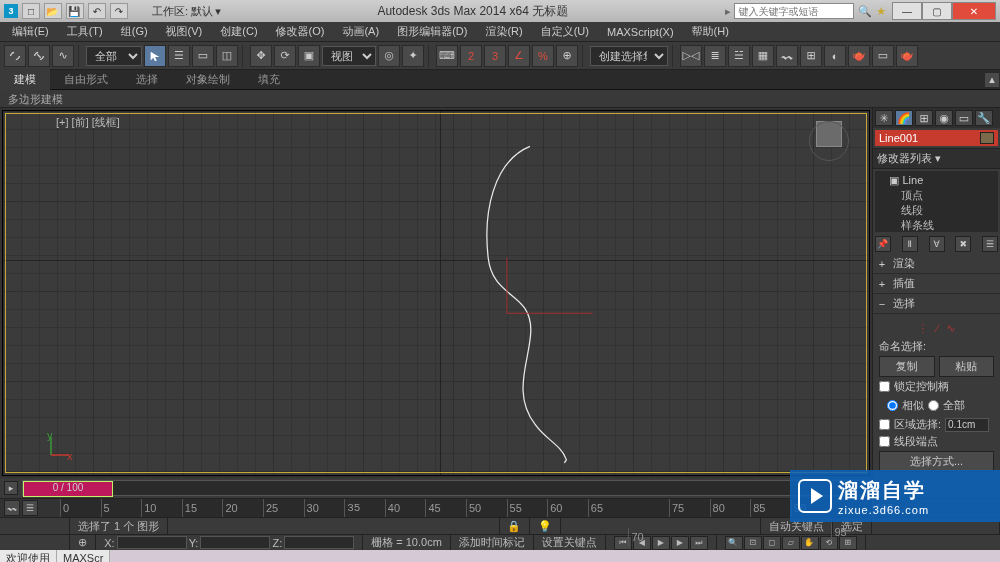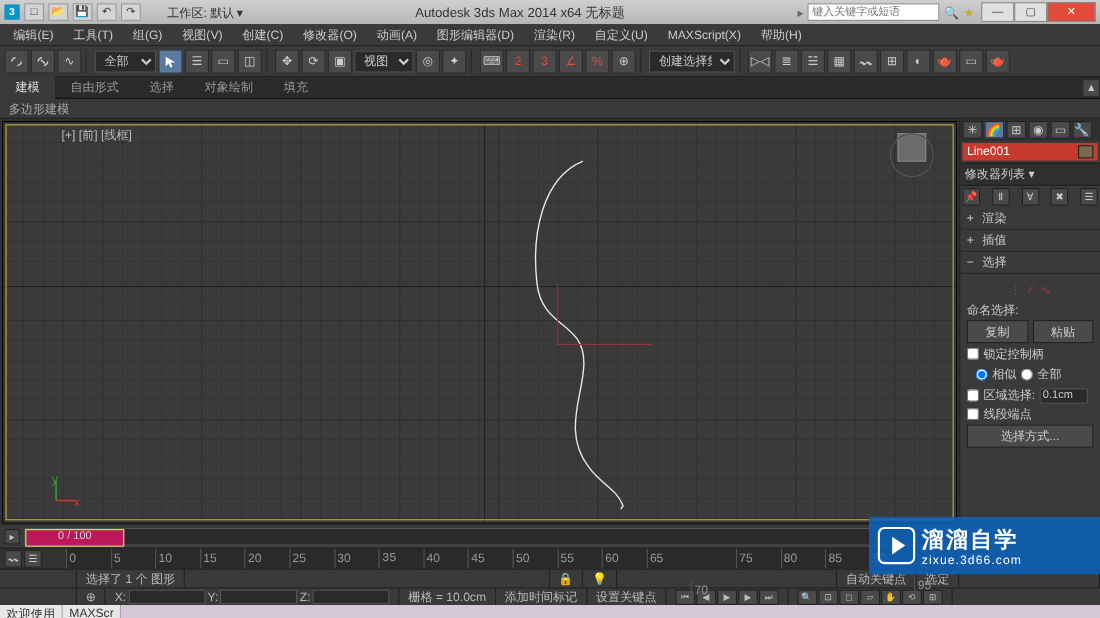--- a/index.html
+++ b/index.html
@@ -253,20 +253,26 @@
       <div class="cmd-tab">◉</div>
       <div class="cmd-tab">▭</div>
       <div class="cmd-tab">🔧</div>
     </div>
     <div class="obj-name">
       <span>Line001</span>
       <span class="obj-color"></span>
     </div>
     <div class="section-header">
       <span>修改器列表</span> <span>▾</span>
+    </div>
+    <div class="mod-stack">
+      <div class="tree-item">▣ <span>Line</span></div>
+      <div class="tree-child">顶点</div>
+      <div class="tree-child">线段</div>
+      <div class="tree-child">样条线</div>
     </div>
     <div class="mod-toolbar">
       <div class="mini-btn">📌</div>
       <div class="mini-btn">Ⅱ</div>
       <div class="mini-btn">∀</div>
       <div class="mini-btn">✖</div>
       <div class="mini-btn">☰</div>
     </div>
 
     <div class="rollout">

